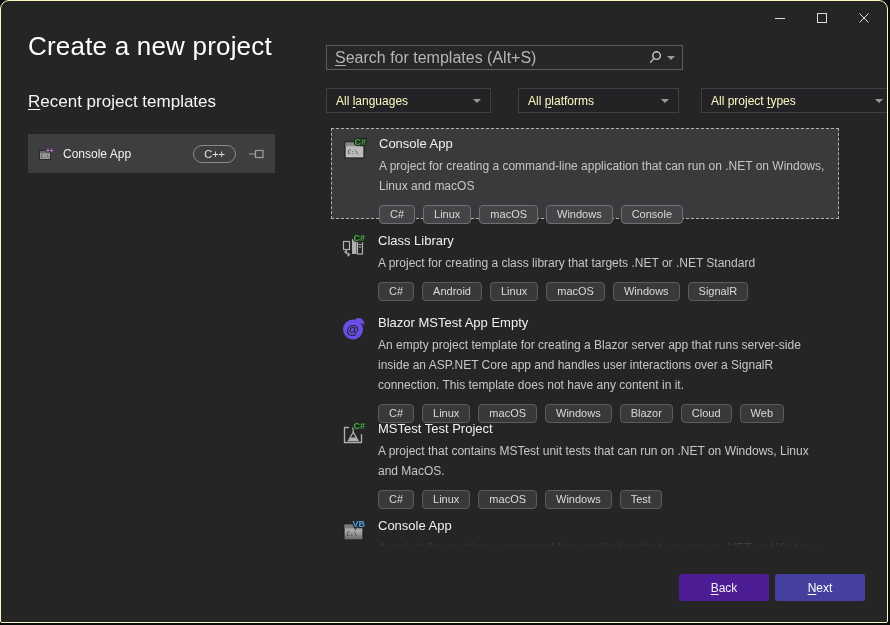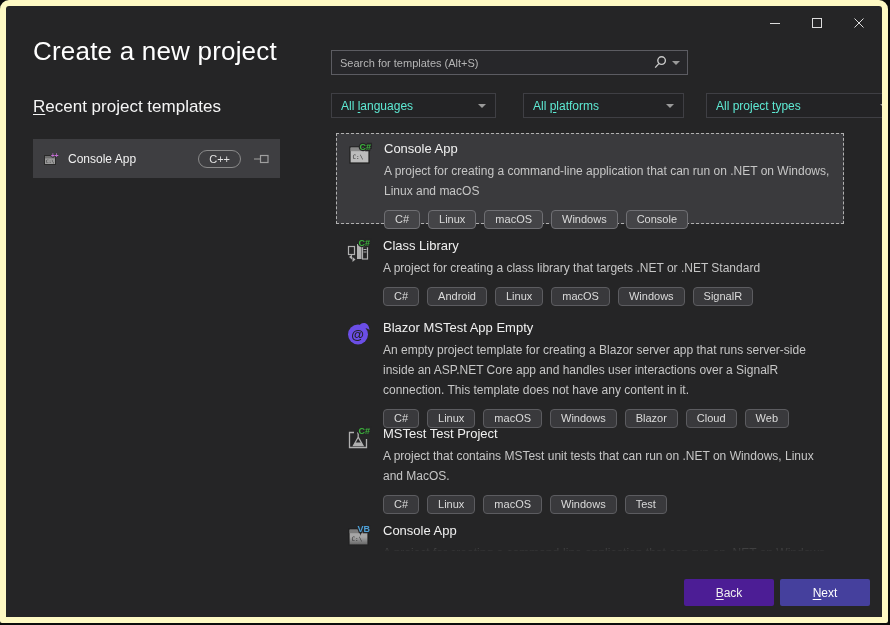--- a/index.html
+++ b/index.html
@@ -1,36 +1,36 @@
 <!DOCTYPE html>
 <html><head>
 <meta charset="utf-8">
 <style>
   html,body{margin:0;padding:0;background:#0c0c0c;font-family:"Liberation Sans",sans-serif;}
-  .window{position:relative;width:888px;height:623px;background:#252526;border:6px solid #fef9c3;
+  .window{position:relative;width:888px;height:623px;background:#252526;border:1px solid #fef9c3;
           border-radius:9px 9px 2px 2px;overflow:hidden;box-sizing:border-box;}
   
   .titlebar{position:absolute;top:0;left:0;right:0;height:34px;}
   .winctrls{position:absolute;top:2px;right:2px;display:flex;}
   .winbtn{width:42px;height:30px;display:flex;align-items:center;justify-content:center;background:transparent;border:none;cursor:default;}
   .winbtn svg{display:block;}
   
   .page-title{position:absolute;left:27px;top:30px;font-size:26px;font-weight:300;color:#ffffff;letter-spacing:.2px;}
   .recent-heading{position:absolute;left:27px;top:91px;font-size:17px;font-weight:400;color:#f5f5f5;}
   .accel{text-decoration:underline;text-underline-offset:2px;}
   
   .searchbox{position:absolute;left:325px;top:44px;width:357px;height:25px;background:#27272a;
              border:1px solid #5c5c62;box-sizing:border-box;display:flex;align-items:center;}
-  .searchbox .ph{flex:1;padding-left:8px;font-size:11px;color:#b5b5b5;white-space:nowrap;overflow:hidden;}
+  .searchbox .ph{flex:1;padding-left:8px;font-size:16px;color:#b5b5b5;white-space:nowrap;overflow:hidden;}
   .search-actions{display:flex;align-items:center;gap:4px;padding-right:7px;}
   .sb-caret{width:0;height:0;border-left:4px solid transparent;border-right:4px solid transparent;border-top:4px solid #9a9a9a;}
   
   .dd{position:absolute;top:87px;height:25px;background:#232325;border:1px solid #3f3f44;box-sizing:border-box;
       display:flex;align-items:center;justify-content:space-between;padding:0 9px;cursor:default;}
-  .dd-label{font-size:12px;color:#5eead4;white-space:nowrap;}
+  .dd-label{font-size:12px;color:#fef9c3;white-space:nowrap;}
   .dd-caret{width:0;height:0;border-left:4px solid transparent;border-right:4px solid transparent;border-top:4px solid #9a9a9a;}
   .dd1{left:325px;width:165px;}
   .dd2{left:517px;width:161px;}
   .dd3{left:700px;width:192px;gap:16px;}
   
   .recent-item{position:absolute;left:27px;top:133px;width:247px;height:39px;background:#3e3e41;
                display:flex;align-items:center;box-sizing:border-box;padding:0 10px;}
   .recent-item .ricon{flex:0 0 16px;margin-right:9px;}
   .recent-name{flex:1;font-size:12px;color:#f0f0f0;}
   .lang-badge{font-size:11px;color:#e2e2e2;border:1px solid #8a8a8a;border-radius:9px;padding:2px 10px;margin-right:12px;}

